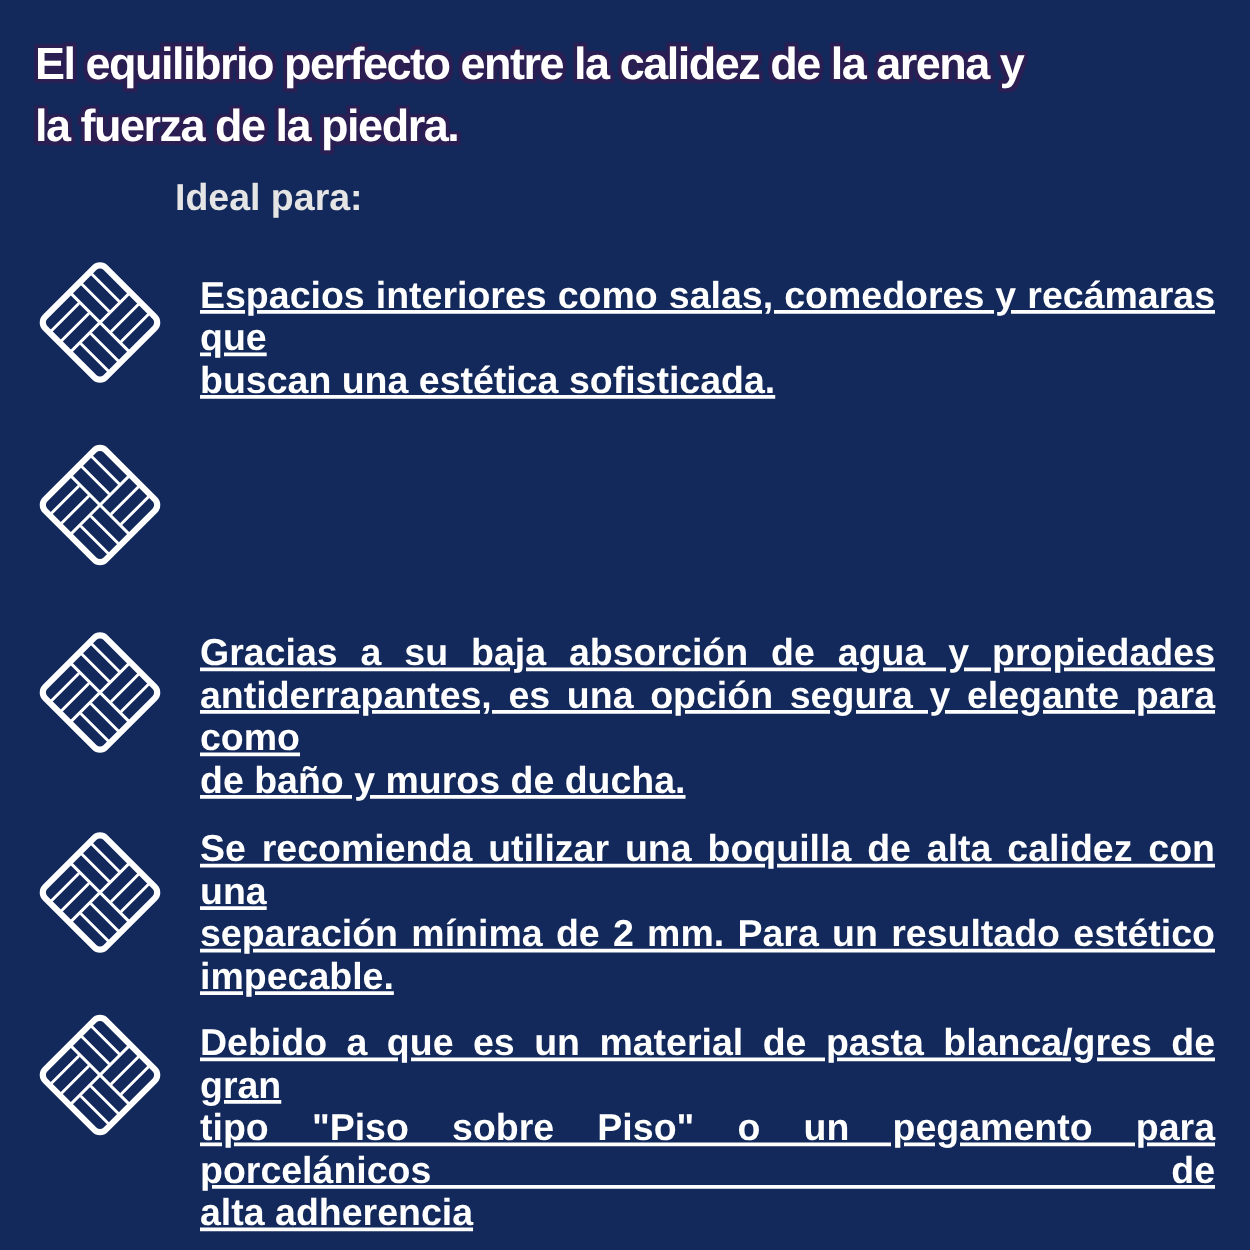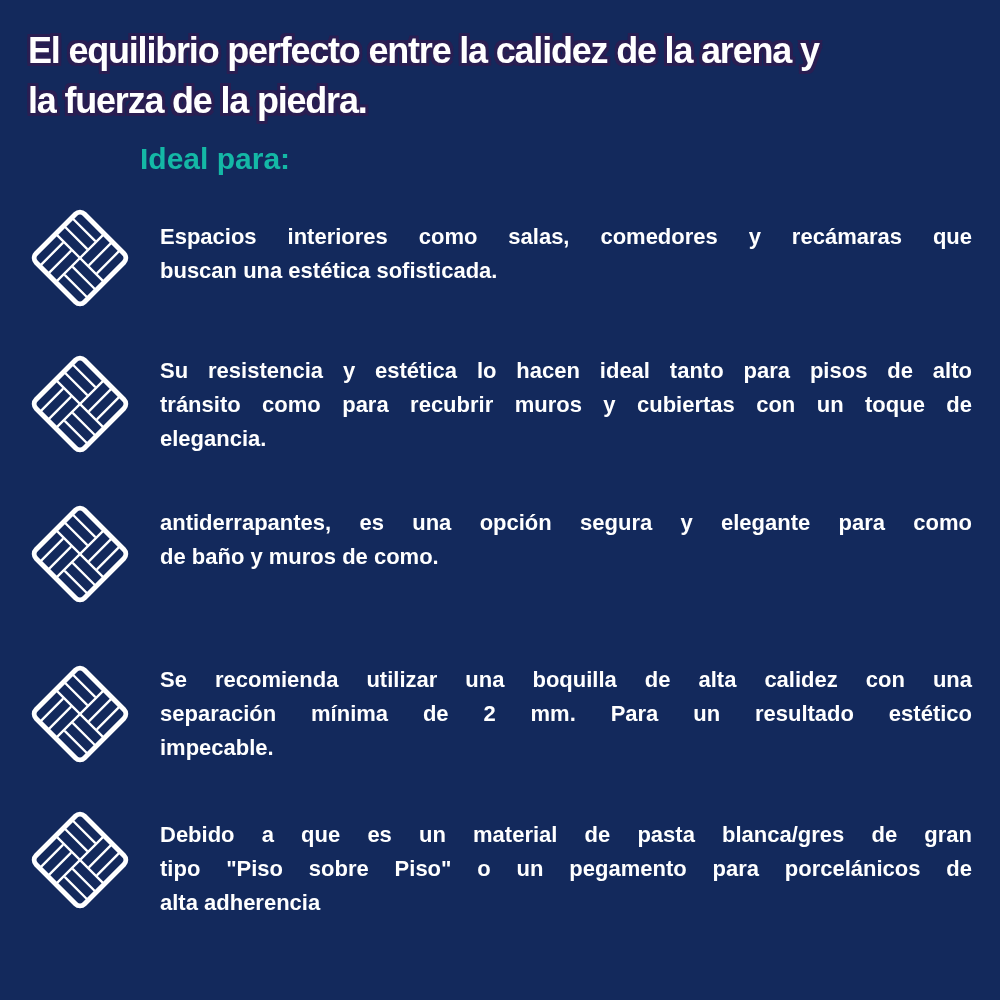--- a/index.html
+++ b/index.html
@@ -27,37 +27,38 @@
       -3px  0   0 #2a1e52,  3px  0   0 #2a1e52,
        0   -3px 0 #2a1e52,  0    3px 0 #2a1e52;
   }
   .title .tline { white-space: nowrap; }
   .subtitle {
     position: absolute;
     left: 140px;
     top: 142px;
     font-size: 30px;
     font-weight: 700;
-    color: #14b8a6;
+    color: #e5e5e5;
   }
   .icon-box {
     position: absolute;
     left: 26px;
     width: 108px;
     height: 108px;
   }
   .icon-box svg { width: 100%; height: 100%; display: block; }
   .btext {
     position: absolute;
     left: 160px;
     width: 812px;
-    font-size: 22px;
+    font-size: 30px;
     font-weight: 700;
     line-height: 34px;
     color: #ffffff;
+    text-decoration: underline;
   }
   .bline { text-align: justify; text-align-last: justify; }
   .bline.last { text-align: center; text-align-last: left; }
 </style>
 </head>
 <body>
 
 <div class="page">
 
   <div class="title">
@@ -103,25 +104,20 @@
           <line x1="72.7" y1="24" x2="72.7" y2="58"></line>
           <line x1="85.3" y1="24" x2="85.3" y2="58"></line>
           <line x1="34.7" y1="62" x2="34.7" y2="96"></line>
           <line x1="47.3" y1="62" x2="47.3" y2="96"></line>
           <line x1="62" y1="72.7" x2="96" y2="72.7"></line>
           <line x1="62" y1="85.3" x2="96" y2="85.3"></line>
         </g>
       </g>
     </svg>
   </div>
-  <div class="btext" style="top:354px">
-      <div class="bline">Su resistencia y estética lo hacen ideal tanto para pisos de alto</div>
-      <div class="bline">tránsito como para recubrir muros y cubiertas con un toque de</div>
-      <div class="bline last">elegancia.</div>
-    </div>
 
   <div class="icon-box" style="top:500px">
     <svg viewBox="0 0 120 120" fill="none" stroke="#ffffff" stroke-linecap="round">
       <g transform="rotate(45 60 60)">
         <rect x="22" y="22" width="76" height="76" rx="7" stroke-width="5.5"></rect>
         <g stroke-width="2.6">
           <line x1="60" y1="24" x2="60" y2="96"></line>
           <line x1="24" y1="60" x2="96" y2="60"></line>
           <line x1="24" y1="34.7" x2="58" y2="34.7"></line>
           <line x1="24" y1="47.3" x2="58" y2="47.3"></line>
@@ -129,22 +125,23 @@
           <line x1="85.3" y1="24" x2="85.3" y2="58"></line>
           <line x1="34.7" y1="62" x2="34.7" y2="96"></line>
           <line x1="47.3" y1="62" x2="47.3" y2="96"></line>
           <line x1="62" y1="72.7" x2="96" y2="72.7"></line>
           <line x1="62" y1="85.3" x2="96" y2="85.3"></line>
         </g>
       </g>
     </svg>
   </div>
   <div class="btext" style="top:506px">
+      <div class="bline">Gracias a su baja absorción de agua y propiedades</div>
       <div class="bline">antiderrapantes, es una opción segura y elegante para como</div>
-      <div class="bline last">de baño y muros de como.</div>
+      <div class="bline last">de baño y muros de ducha.</div>
     </div>
 
   <div class="icon-box" style="top:660px">
     <svg viewBox="0 0 120 120" fill="none" stroke="#ffffff" stroke-linecap="round">
       <g transform="rotate(45 60 60)">
         <rect x="22" y="22" width="76" height="76" rx="7" stroke-width="5.5"></rect>
         <g stroke-width="2.6">
           <line x1="60" y1="24" x2="60" y2="96"></line>
           <line x1="24" y1="60" x2="96" y2="60"></line>
           <line x1="24" y1="34.7" x2="58" y2="34.7"></line>

